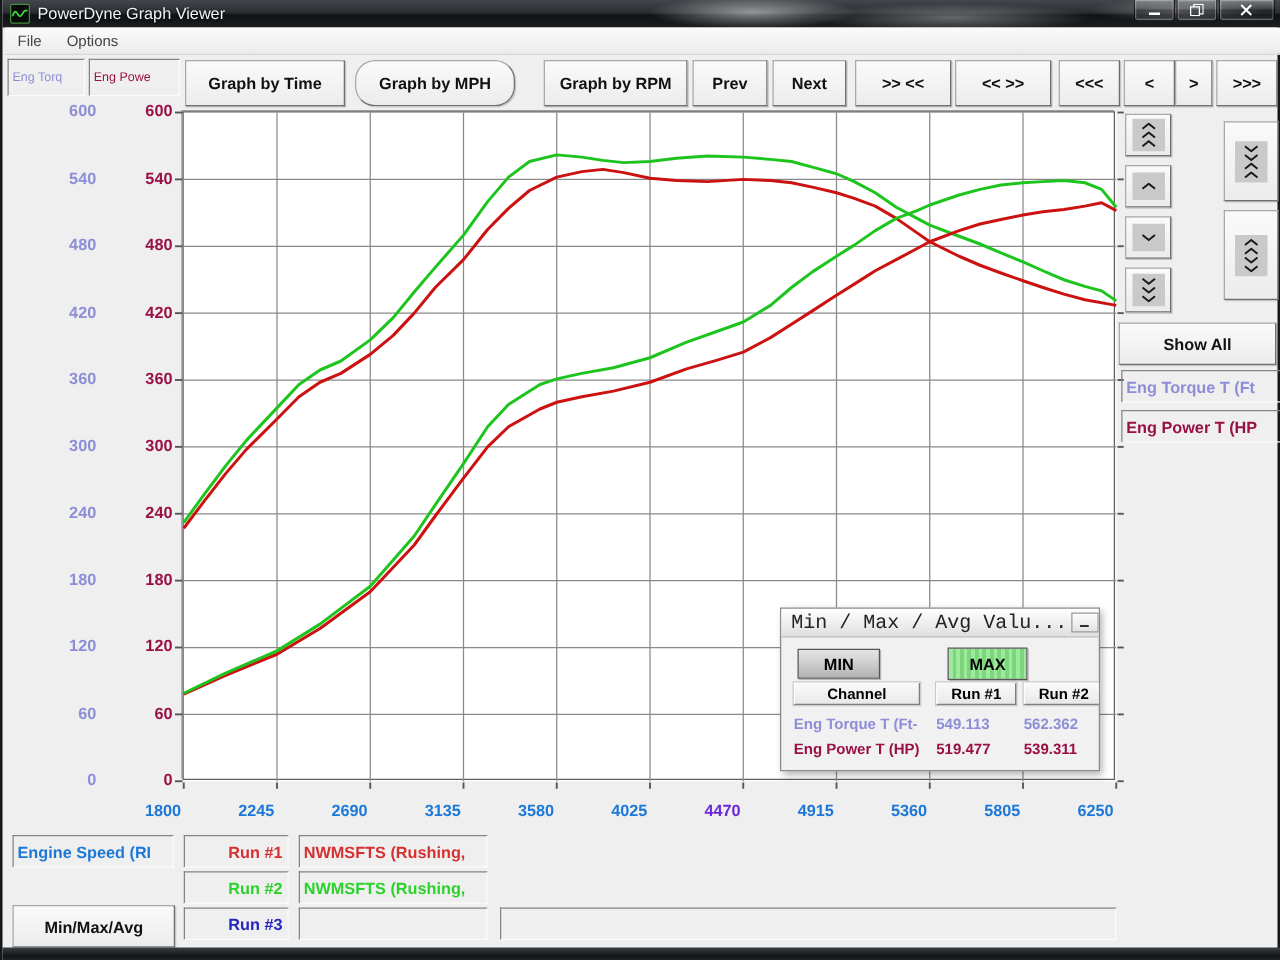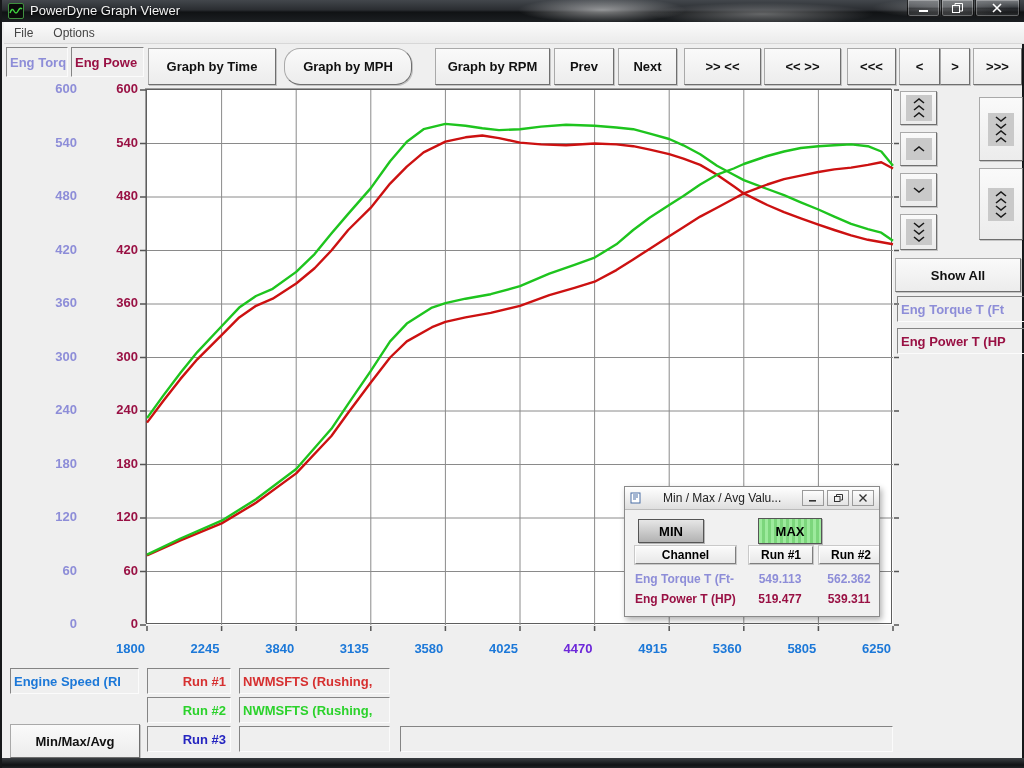--- a/index.html
+++ b/index.html
@@ -36,21 +36,21 @@
   .btn3d { position:absolute; background:linear-gradient(180deg,#fafafa,#ececec);
     border:1px solid; border-color:#a9a9a9 #6f6f6f #6f6f6f #a9a9a9;
     box-shadow:1px 1px 0 rgba(0,0,0,.18);
     font-weight:bold; font-size:13px; color:#111; text-align:center;
     display:flex; align-items:center; justify-content:center; }
   .sunken { position:absolute; border:1px solid; border-color:#848484 #fbfbfb #fbfbfb #848484;
     background:transparent; font-weight:bold; font-size:13px;
     display:flex; align-items:center; overflow:hidden; white-space:nowrap; }
 
   
-  .chan-btn { font-weight:bold; font-size:13px; padding-left:3px; }
+  .chan-btn { font-weight:normal; font-size:10px; padding-left:3px; }
 
   
   .ylab { position:absolute; width:55px; text-align:right; font-weight:bold; font-size:13px; height:16px; line-height:16px; }
   .xlab { position:absolute; width:60px; font-weight:bold; font-size:13px; top:641px; }
 
   
   .plot { position:absolute; left:144px; top:89px; width:746px; height:535px;
     background:#fff; border:1px solid #5e5e5e; box-shadow:1px 1px 0 #fdfdfd, -1px -1px 0 #9d9d9d; }
   .plot svg { overflow:visible; display:block; }
 
@@ -58,37 +58,37 @@
   .scroll-btn { display:flex; align-items:center; justify-content:center; }
   .scroll-pad { background:#c9c9c9; display:flex; flex-direction:column; align-items:center; justify-content:center; gap:1px; padding:3px 7px; }
 
   
   .mmwin { position:absolute; left:622px; top:486px; width:256px; height:131px;
     background:#f1f1f1; border:1px solid #8a8a8a; box-shadow:2px 3px 6px rgba(0,0,0,.3);
     overflow:hidden; }
   .mm-titlebar { position:absolute; left:0; top:0; right:0; height:23px;
     background:linear-gradient(180deg,#ffffff,#dfdfdf); border-bottom:1px solid #bbb;
     display:flex; align-items:center; }
-  .mm-title { font-size:12px; color:#222; margin-left:20px; white-space:nowrap; }
+  .mm-title { font-size:16px; color:#222; margin-left:3px; white-space:nowrap;font-family:Liberation Mono, monospace; }
   .mm-btn { width:22px; height:16px; border:1px solid #9a9a9a; background:linear-gradient(180deg,#fdfdfd,#e3e3e3);
     display:flex; align-items:center; justify-content:center; margin-left:3px; }
   .mm-btns { margin-left:auto; margin-right:5px; display:flex; }
   .mm-minbtn { position:absolute; left:13px; top:32px; width:66px; height:24px;
     background:linear-gradient(180deg,#e6e6e6,#b2b2b2); border:1px solid #555;
     box-shadow:1px 1px 0 rgba(0,0,0,.25); font-weight:bold; font-size:13px;
     display:flex; align-items:center; justify-content:center; }
   .mm-maxbtn { position:absolute; left:133px; top:31px; width:64px; height:26px;
     background:repeating-linear-gradient(90deg,#9dea9d 0 3px,#7cd67c 3px 6px); border:1px solid #555;
     box-shadow:1px 1px 0 rgba(0,0,0,.25); font-weight:bold; font-size:13px;
     display:flex; align-items:center; justify-content:center; }
   .mm-head { position:absolute; height:18px; background:linear-gradient(180deg,#fafafa,#e8e8e8);
     border:1px solid; border-color:#fdfdfd #7f7f7f #7f7f7f #fdfdfd; box-shadow:0 0 0 1px #c9c9c9;
     font-weight:bold; font-size:12px; display:flex; align-items:center; justify-content:center; }
   .mm-cell { position:absolute; font-weight:bold; font-size:12px; white-space:nowrap; }
-  .mm-val { text-align:center; }
+  .mm-val { text-align:left; }
 
   
   .bottom-band { position:absolute; left:0; top:758px; width:1024px; height:10px;
     background:linear-gradient(180deg,#3a3e42,#111315 70%,#222528); }
 
   .chev { display:block; }
 </style>
 </head>
 <body>
 
@@ -222,21 +222,21 @@
       <div class="ylab" style="left: 81px; width: 55px; top: 348.5px; color: rgb(153, 17, 68);">300</div>
       <div class="ylab" style="left: 81px; width: 55px; top: 402px; color: rgb(153, 17, 68);">240</div>
       <div class="ylab" style="left: 81px; width: 55px; top: 455.5px; color: rgb(153, 17, 68);">180</div>
       <div class="ylab" style="left: 81px; width: 55px; top: 509px; color: rgb(153, 17, 68);">120</div>
       <div class="ylab" style="left: 81px; width: 55px; top: 562.5px; color: rgb(153, 17, 68);">60</div>
       <div class="ylab" style="left: 81px; width: 55px; top: 616px; color: rgb(153, 17, 68);">0</div>
     </div>
   <div id="xlabels">
       <div class="xlab" style="left: 114px; color: rgb(28, 120, 216);">1800</div>
       <div class="xlab" style="left: 188.6px; color: rgb(28, 120, 216);">2245</div>
-      <div class="xlab" style="left: 263.2px; color: rgb(28, 120, 216);">3840</div>
+      <div class="xlab" style="left: 263.2px; color: rgb(28, 120, 216);">2690</div>
       <div class="xlab" style="left: 337.8px; color: rgb(28, 120, 216);">3135</div>
       <div class="xlab" style="left: 412.4px; color: rgb(28, 120, 216);">3580</div>
       <div class="xlab" style="left: 487px; color: rgb(28, 120, 216);">4025</div>
       <div class="xlab" style="left: 561.6px; color: #6d28d9;">4470</div>
       <div class="xlab" style="left: 636.2px; color: rgb(28, 120, 216);">4915</div>
       <div class="xlab" style="left: 710.8px; color: rgb(28, 120, 216);">5360</div>
       <div class="xlab" style="left: 785.4px; color: rgb(28, 120, 216);">5805</div>
       <div class="xlab" style="left: 860px; color: rgb(28, 120, 216);">6250</div>
     </div>
 

